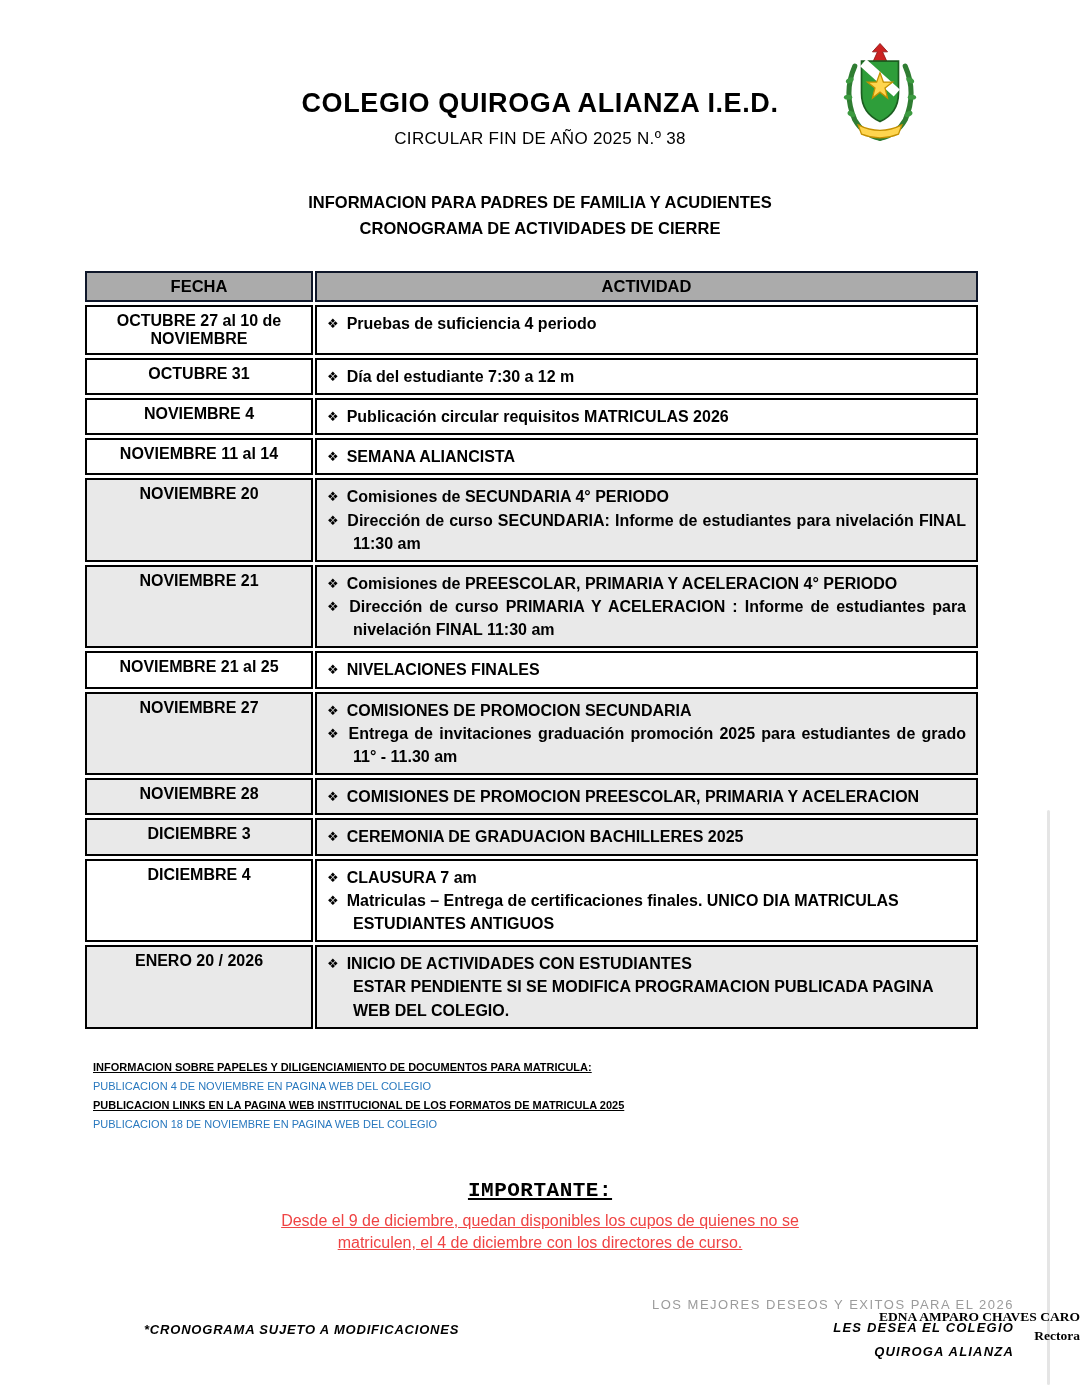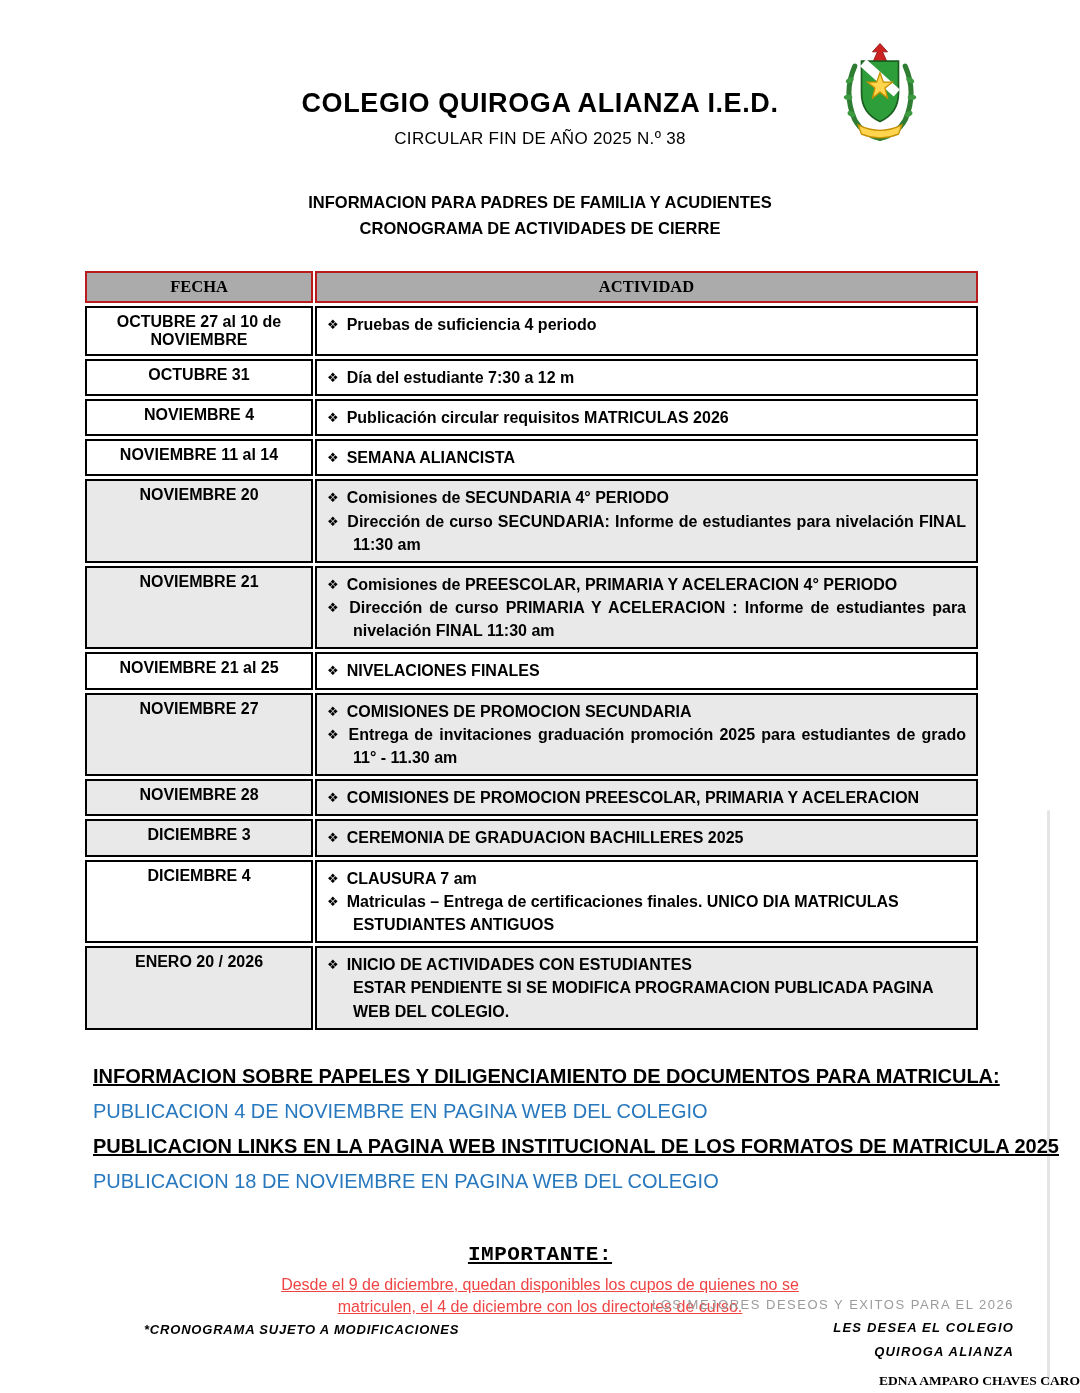--- a/index.html
+++ b/index.html
@@ -23,35 +23,35 @@
 
   .headings { text-align:center; margin-top:40px; font-weight:bold; font-size:16.5px; line-height:1.6; }
 
   
   table.schedule {
     border-collapse:separate; border-spacing:2px 3px;
     margin:26px 0 0 83px; width:897px;
     font-size:16px; font-weight:bold; table-layout:fixed;
   }
   table.schedule th {
-    background:#ababab; border:2px solid #b91c1c; padding:4px 6px; font-size:16.5px;font-family:Liberation Serif, serif;
+    background:#ababab; border:2px solid #0f172a; padding:4px 6px; font-size:16.5px;
   }
   table.schedule th.col-fecha { width:228px; }
   table.schedule td {
     border:2px solid #000; padding:5px 10px; vertical-align:top; background:#fff;
   }
   td.fecha { text-align:center; padding-top:8px; }
   tr.shaded td { background:#e9e9e9; }
   .item { line-height:1.45; padding-left:26px; text-indent:-26px; }
   .item.continuation { text-indent:0; }
   .item.justify { text-align:justify; }
   .bullet { margin-right:8px; font-size:13px; position:relative; top:-1px; }
 
   
-  .info { margin:26px 0 0 93px; font-size:20px; line-height:1.75; }
+  .info { margin:26px 0 0 93px; font-size:11px; line-height:1.75; }
   .info .bold-u { font-weight:bold; text-decoration:underline; }
   .info .blue { color:#2878be; font-weight:normal; }
 
   
   .importante { margin-top:44px; text-align:center; }
   .imp-title {
     font-family:Liberation Mono, monospace;
     font-weight:bold; font-size:21px; text-decoration:underline; letter-spacing:0.5px;
   }
   .imp-text {

